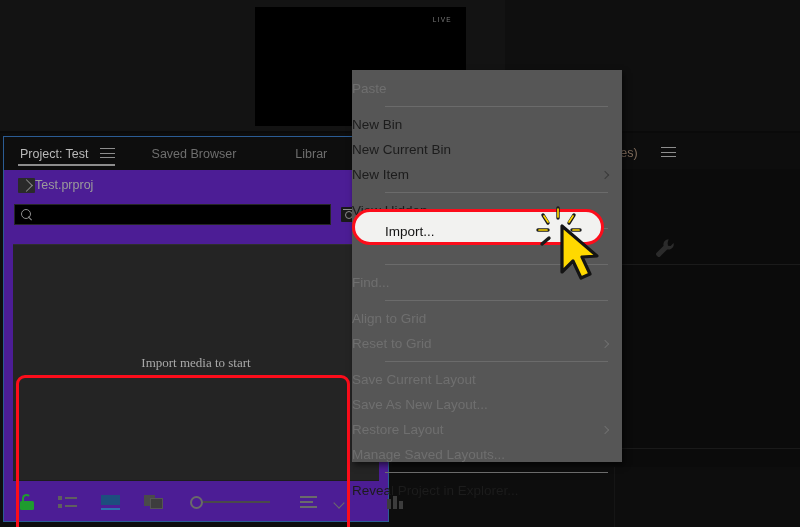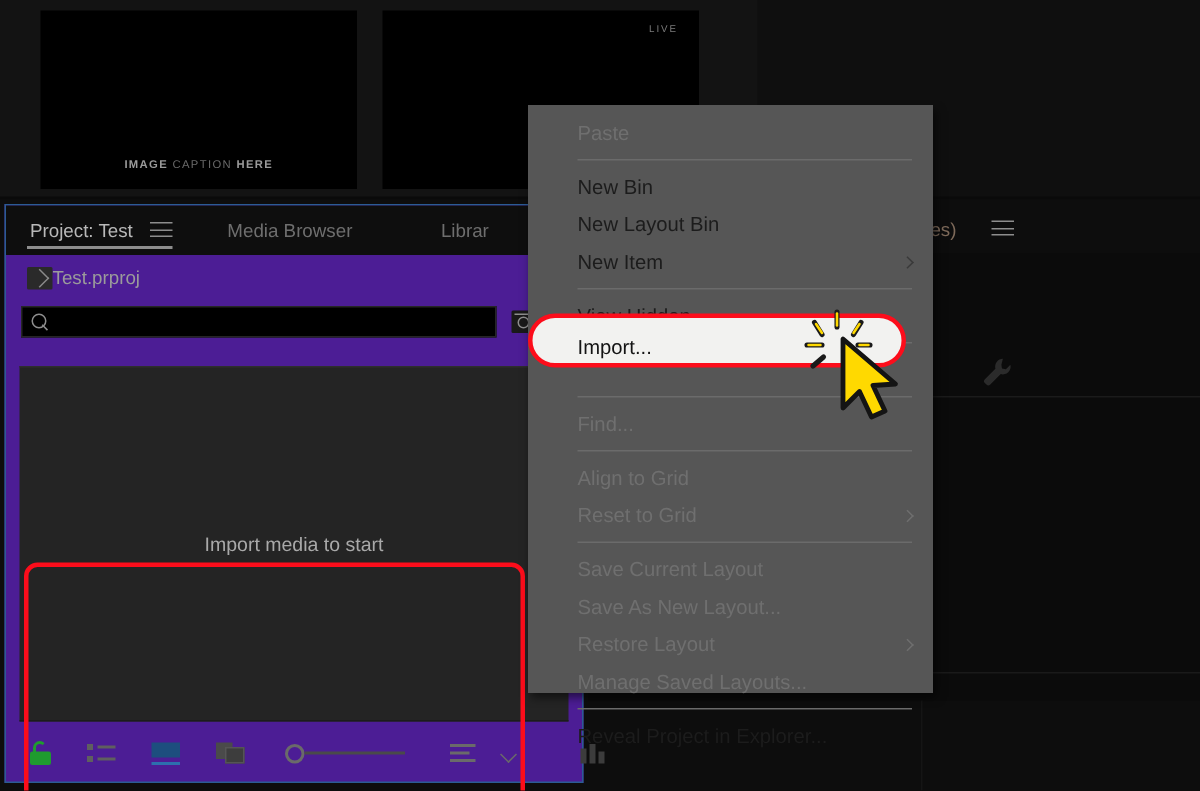--- a/index.html
+++ b/index.html
@@ -101,21 +101,21 @@
     border: 1.2px solid #8e8e8e; border-radius: 50%;
   }
   .filter-icon:after {
     content:""; position:absolute; left:2px; top:2px; width: 11px; height: 1.5px; background:#8e8e8e;
   }
   .count { font-size: 11.5px; color: #8a8a8a; min-width: 9px; flex: none; }
 
   .media-area {
     position: absolute; left: 9px; top: 107px; right: 9px; bottom: 40px;
     background: #242424; border-top: 1px solid #2e2e2e; border-bottom: 1px solid #1c1c1c;
-    display: flex; align-items: center; justify-content: center;
+    display: flex; align-items: center; justify-content: center; font-family: Liberation Serif, serif;
   }
   .media-hint { font-size: 13px; color: #a9a9a9; }
 
   .highlight-ring {
     position: absolute; left: 12px; top: 238px; width: 334px; height: 249px;
     border: 3px solid #fc0d1b; border-radius: 9px; pointer-events: none;
   }
 
   .bottom-toolbar {
     position: absolute; left: 0; right: 0; bottom: 0; height: 38px;
@@ -169,21 +169,21 @@
   .right-col-div { position:absolute; left: 222px; top:0; bottom: 0; width: 1px; background:#151515; }
 
   
   .ctx-menu {
     position: absolute; left: 352px; top: 70px; width: 270px; height: 392px;
     background: #565656; box-shadow: 2px 3px 6px rgba(0,0,0,0.55);
     padding: 6px 0;
   }
   .ctx-item {
     position: relative; height: 25px; display: flex; align-items: center;
-    padding-left: 33px; padding-right: 14px;
+    padding-right: 14px;
     font-size: 13.5px; color: #1c1c1c; white-space: nowrap;
   }
   .ctx-item.disabled { color: #6f6f6f; }
   .ctx-item .arrow {
     position: absolute; right: 14px; top: 50%; width: 6px; height: 6px;
     border: 1.5px solid #3a3a3a; border-left: none; border-bottom: none;
     transform: translateY(-50%) rotate(45deg);
   }
   .ctx-item.disabled .arrow { border-color: #6f6f6f; }
   .ctx-sep { height: 1px; background: #6b6b6b; margin: 5px 14px 5px 33px; }
@@ -199,23 +199,20 @@
 
   
   .cursor { position: absolute; left: 536px; top: 206px; width: 80px; height: 80px; z-index: 9; }
 </style>
 </head>
 <body>
 
 <div id="app">
 
   <div class="monitors">
-    <div class="monitor-screen mon1">
-      <div class="caption"><b>IMAGE</b><span> CAPTION </span><b>HERE</b></div>
-    </div>
     <div class="monitor-screen mon2">
       <div class="live-badge">LIVE</div>
     </div>
     <div class="mon3-bg">
       
     </div>
     <div class="monitors-sep"></div>
   </div>
 
   <div class="right-panel">
@@ -245,21 +242,21 @@
       <div class="tab active" style="margin-left:14px;">
         <span class="tab-title">Project: Test</span>
         <span class="tab-menu-icon">
             <i></i>
             <i></i>
             <i></i>
           </span>
         <span class="tab-underline"></span>
       </div>
       <div class="tab" style="margin-left:35px;">
-        <span class="tab-title">Media Browser</span>
+        <span class="tab-title">Saved Browser</span>
       </div>
       <div class="tab" style="margin-left:55px;">
         <span class="tab-title">Librar</span>
       </div>
     </div>
 
     <div class="proj-row">
       <span class="proj-icon"></span>
       <span class="proj-name">Test.prproj</span>
     </div>
@@ -318,21 +315,21 @@
 
   <div class="ctx-menu" id="ctx-menu">
       <div class="ctx-item disabled">
         <span>Paste</span>
       </div>
       <div class="ctx-sep"></div>
       <div class="ctx-item">
         <span>New Bin</span>
       </div>
       <div class="ctx-item">
-        <span>New Layout Bin</span>
+        <span>New Current Bin</span>
       </div>
       <div class="ctx-item">
         <span>New Item</span>
         <span class="arrow"></span>
       </div>
       <div class="ctx-sep"></div>
       <div class="ctx-item">
         <span>View Hidden</span>
       </div>
       <div class="ctx-sep"></div>

